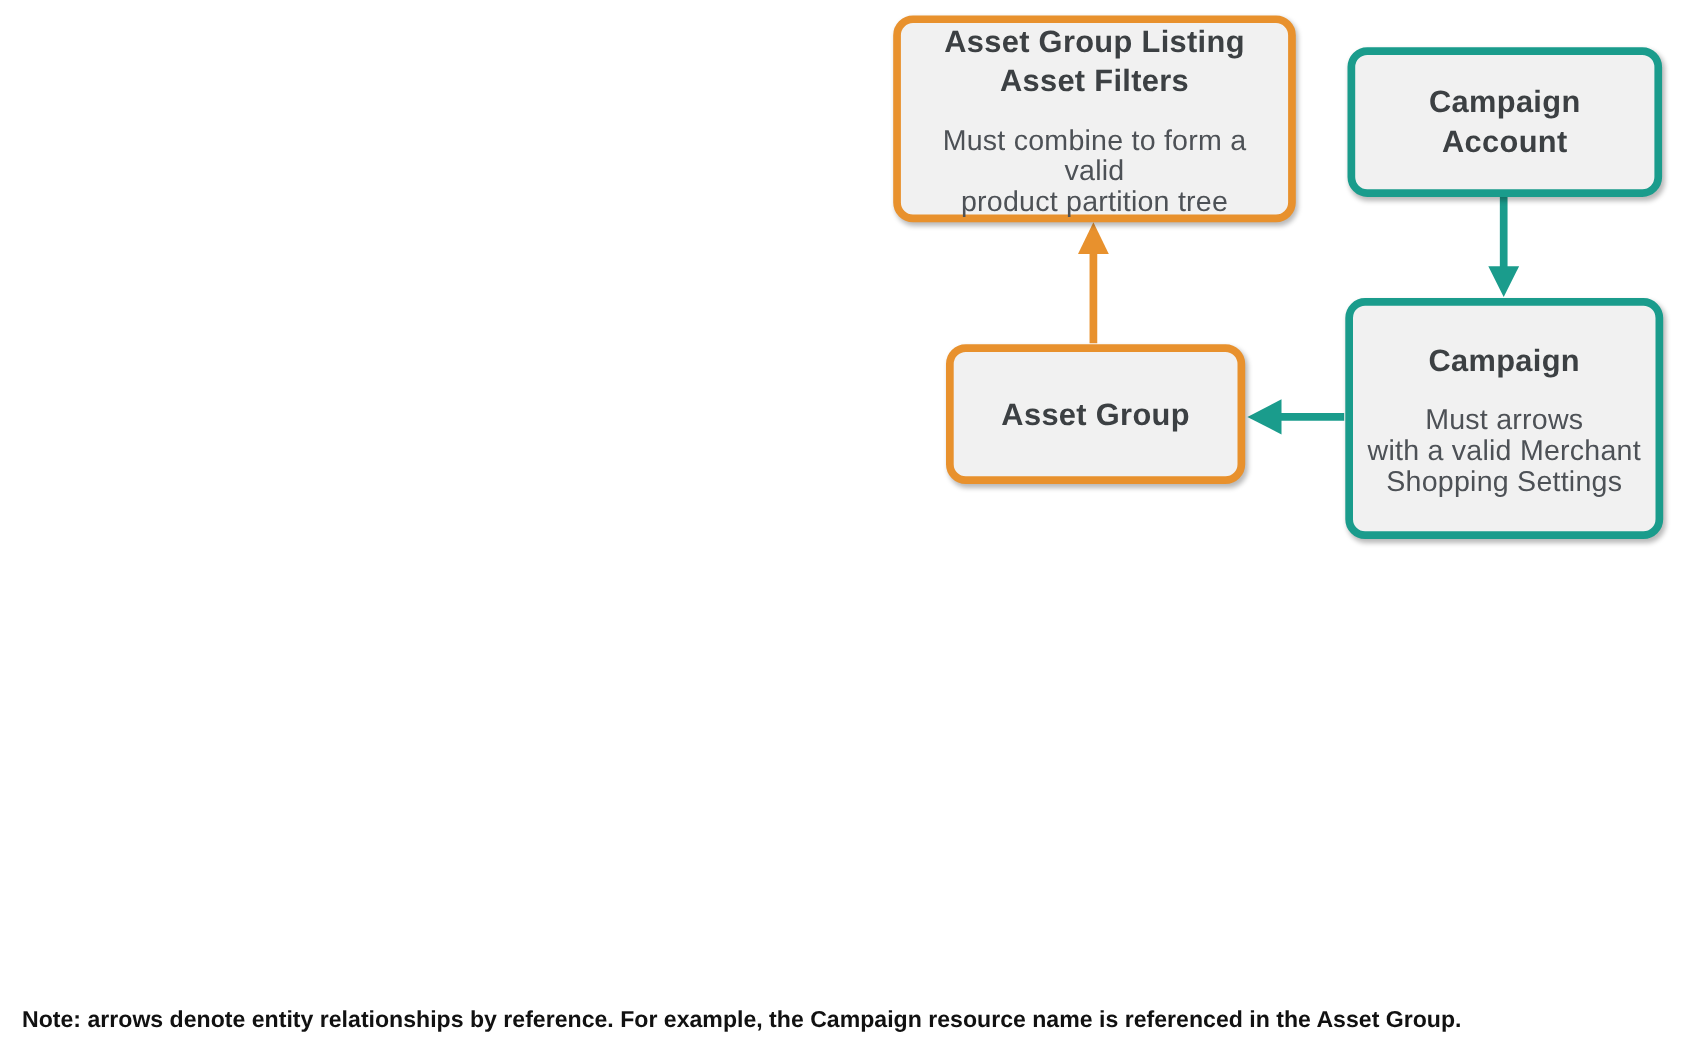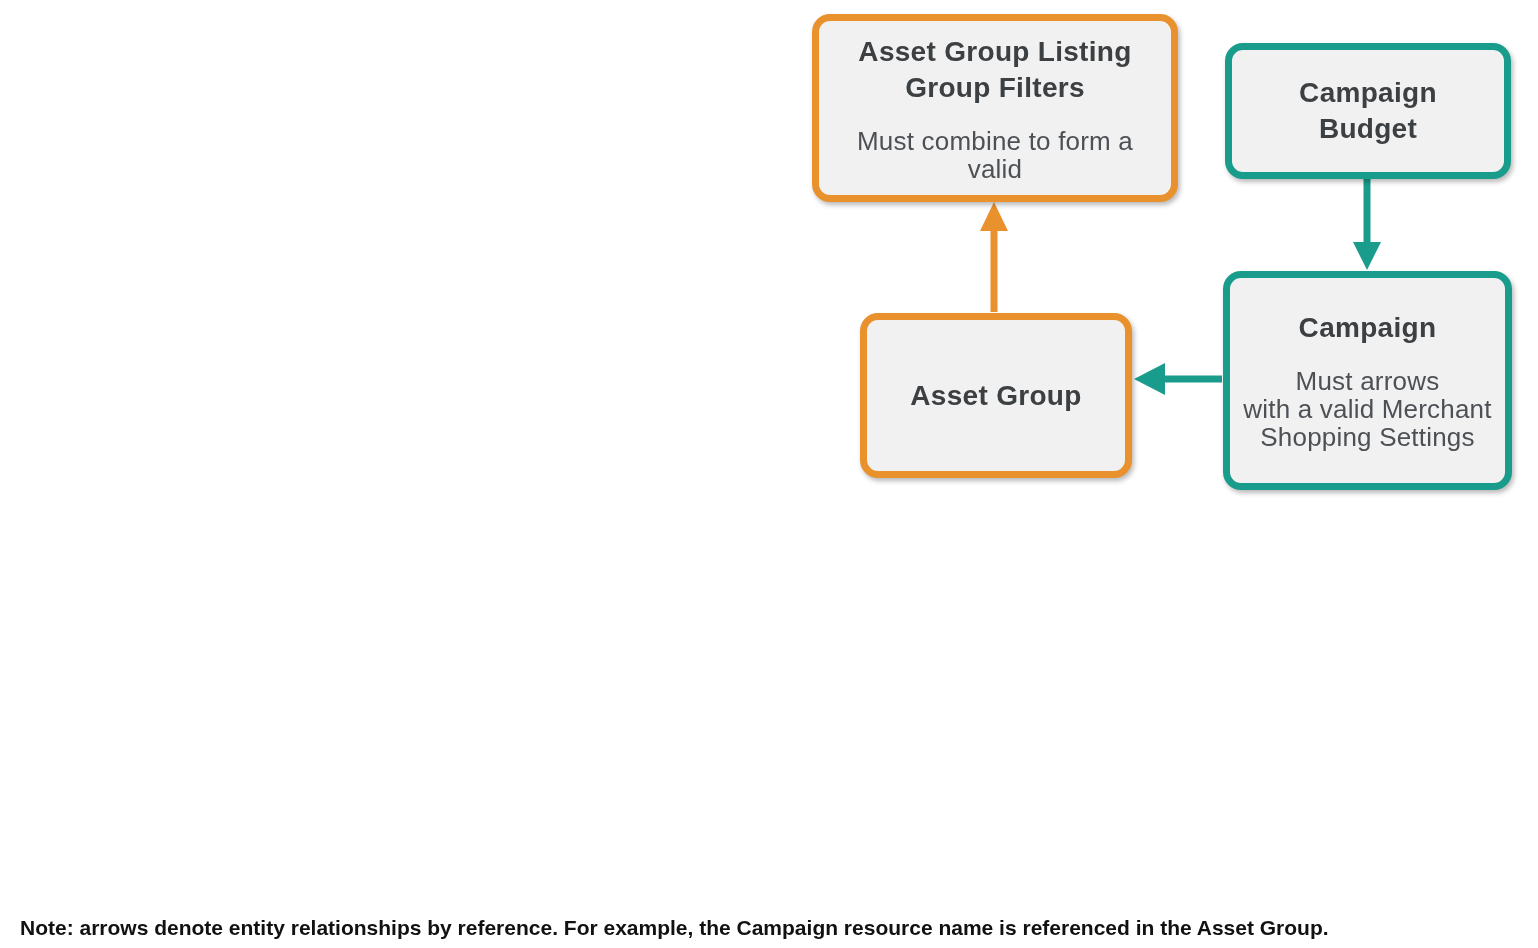--- a/index.html
+++ b/index.html
@@ -51,21 +51,21 @@
   }
   .node-subtitle {
     color: var(--subtitle-text);
     font-size: 26px;
     line-height: 28px;
     margin-top: 8px;
     letter-spacing: 0.2px;
   }
   #node-listing-filters { left: 812px; top: 14px;  width: 366px; height: 188px; }
   #node-campaign-budget { left: 1225px; top: 43px; width: 286px; height: 136px; }
-  #node-asset-group     { left: 860px; top: 313px; width: 272px; height: 165px; align-items: center; }
+  #node-asset-group     { left: 860px; top: 313px; width: 272px; height: 127px; align-items: center; }
   #node-campaign        { left: 1223px; top: 271px; width: 289px; height: 219px; }
   .note {
     position: absolute;
     left: 20px; top: 916px;
     font-weight: bold;
     font-size: 21px;
     color: var(--note-text);
     white-space: nowrap;
   }
 </style>
@@ -85,31 +85,32 @@
     </g>
     <g>
       <line class="stroke-teal" x1="1222" y1="379" x2="1163" y2="379"></line>
       <polygon class="fill-teal" points="1134,379 1165,363 1165,395"></polygon>
     </g>
   </svg>
 
   <div class="node orange" id="node-listing-filters">
     <div class="node-title">
       <div>Asset Group Listing</div>
-      <div>Group Filters</div>
+      <div>Asset Filters</div>
     </div>
     <div class="node-subtitle">
       <div>Must combine to form a valid</div>
+      <div>product partition tree</div>
     </div>
   </div>
 
   <div class="node teal" id="node-campaign-budget">
     <div class="node-title">
       <div>Campaign</div>
-      <div>Budget</div>
+      <div>Account</div>
     </div>
   </div>
 
   <div class="node orange" id="node-asset-group">
     <div class="node-title">
       <div>Asset Group</div>
     </div>
   </div>
 
   <div class="node teal" id="node-campaign">

